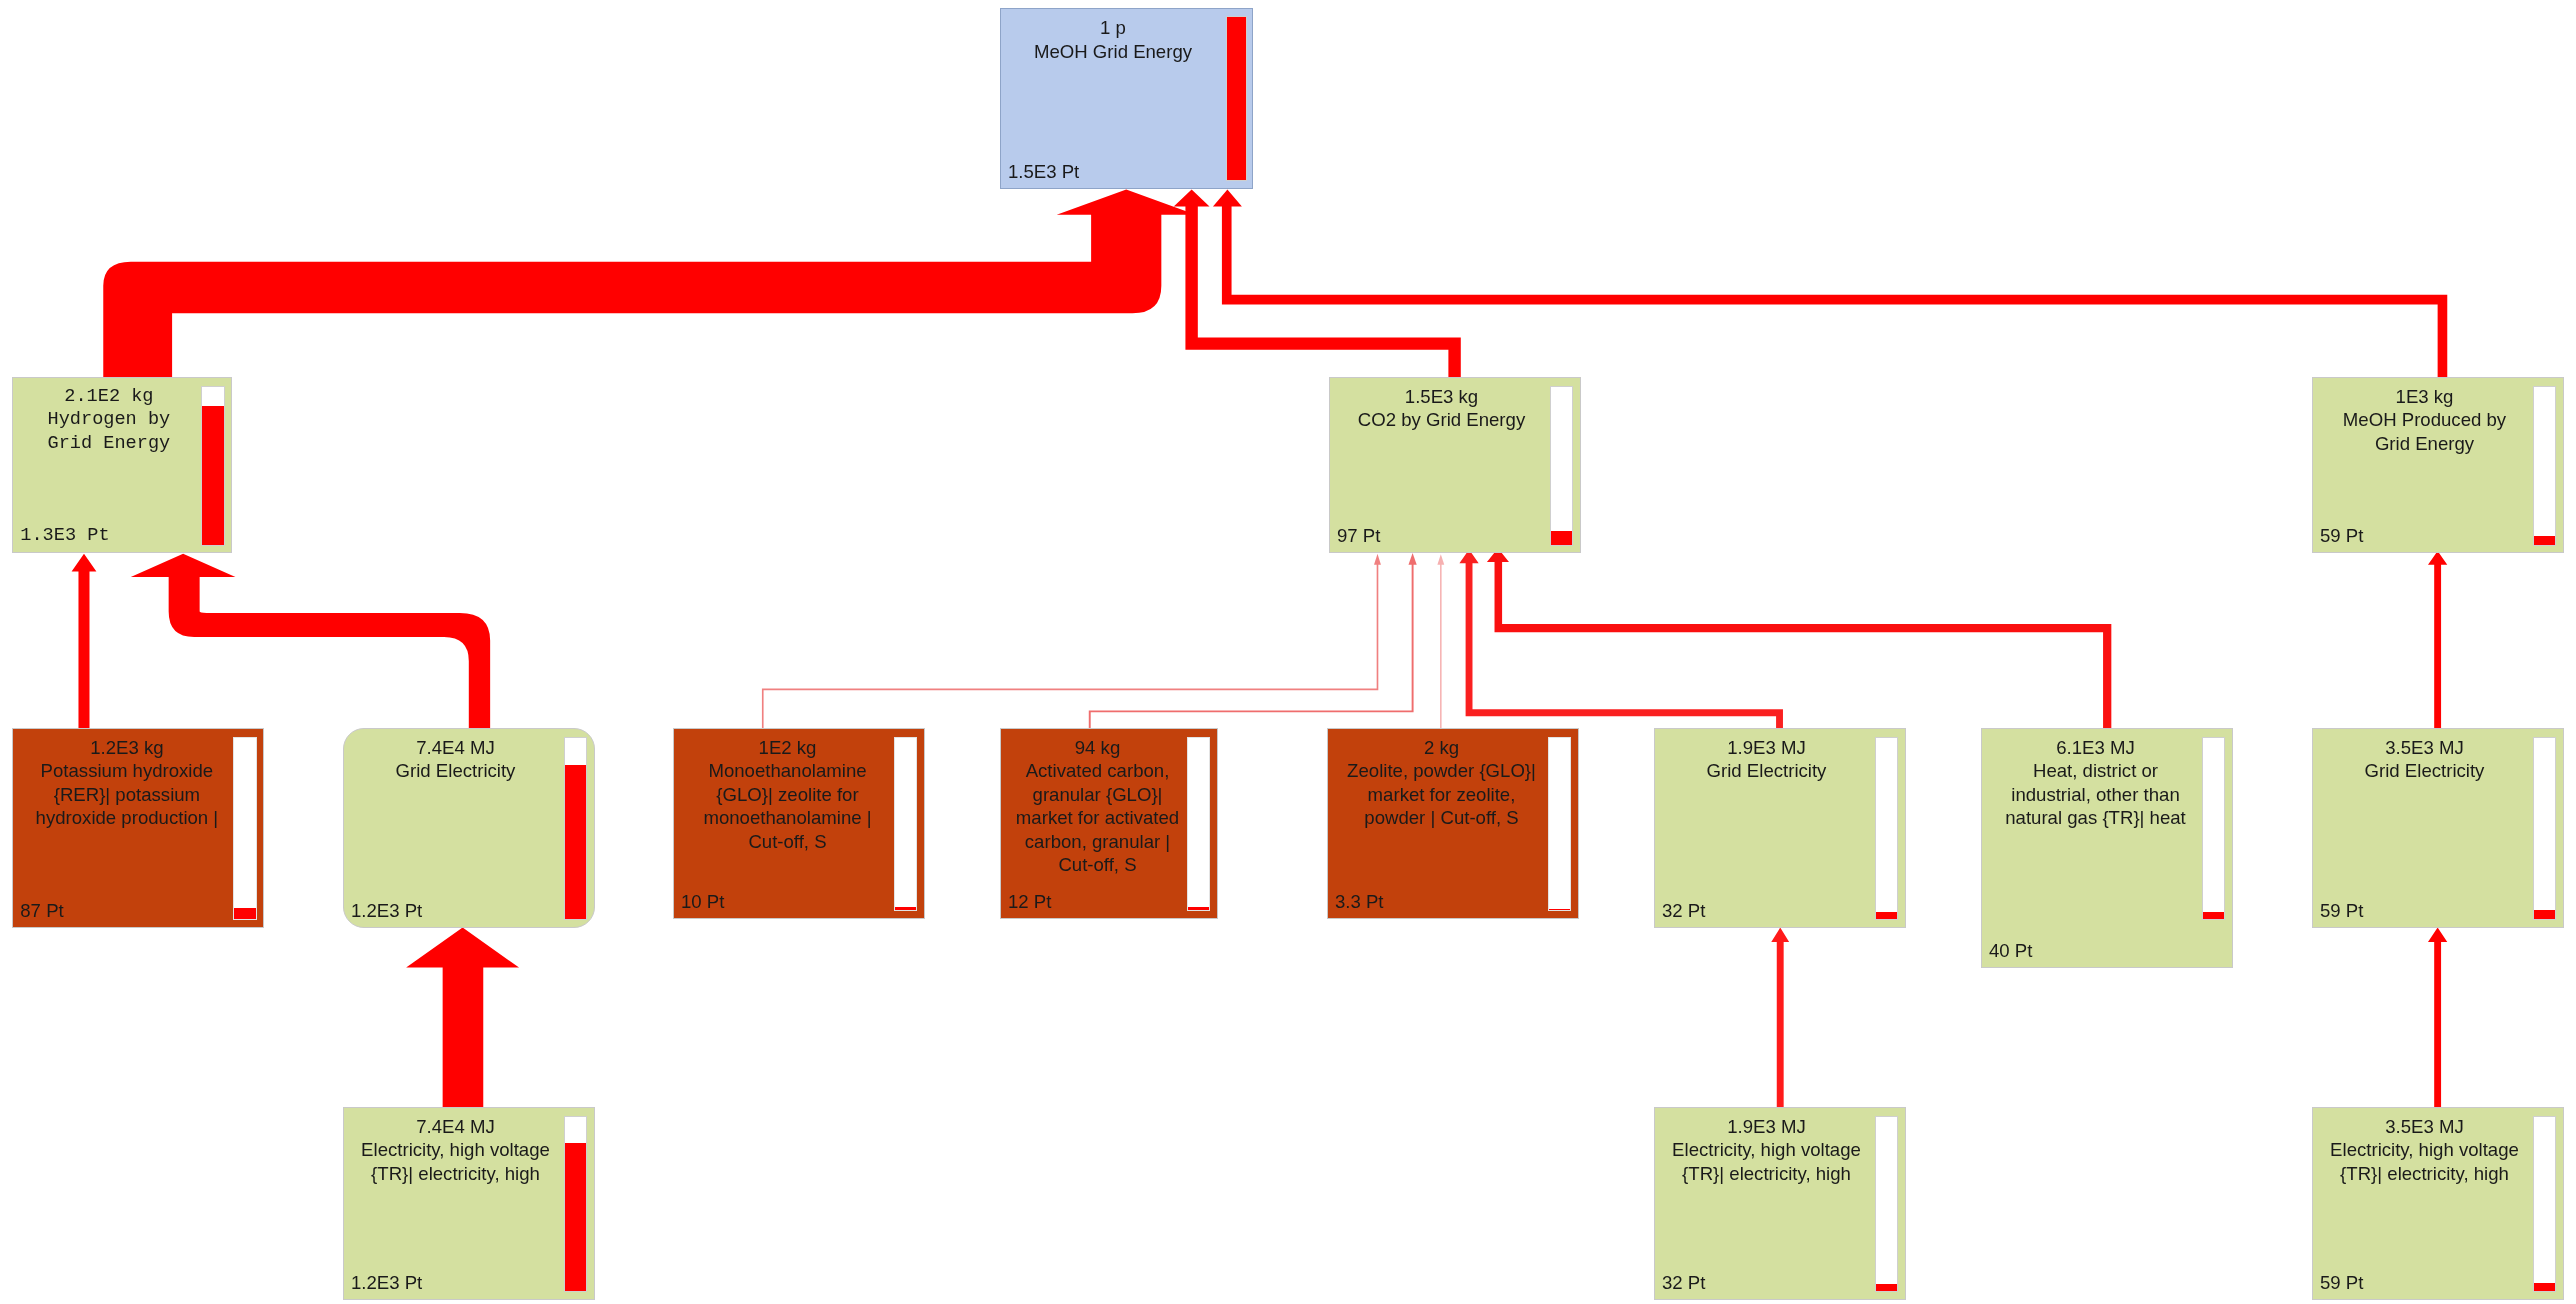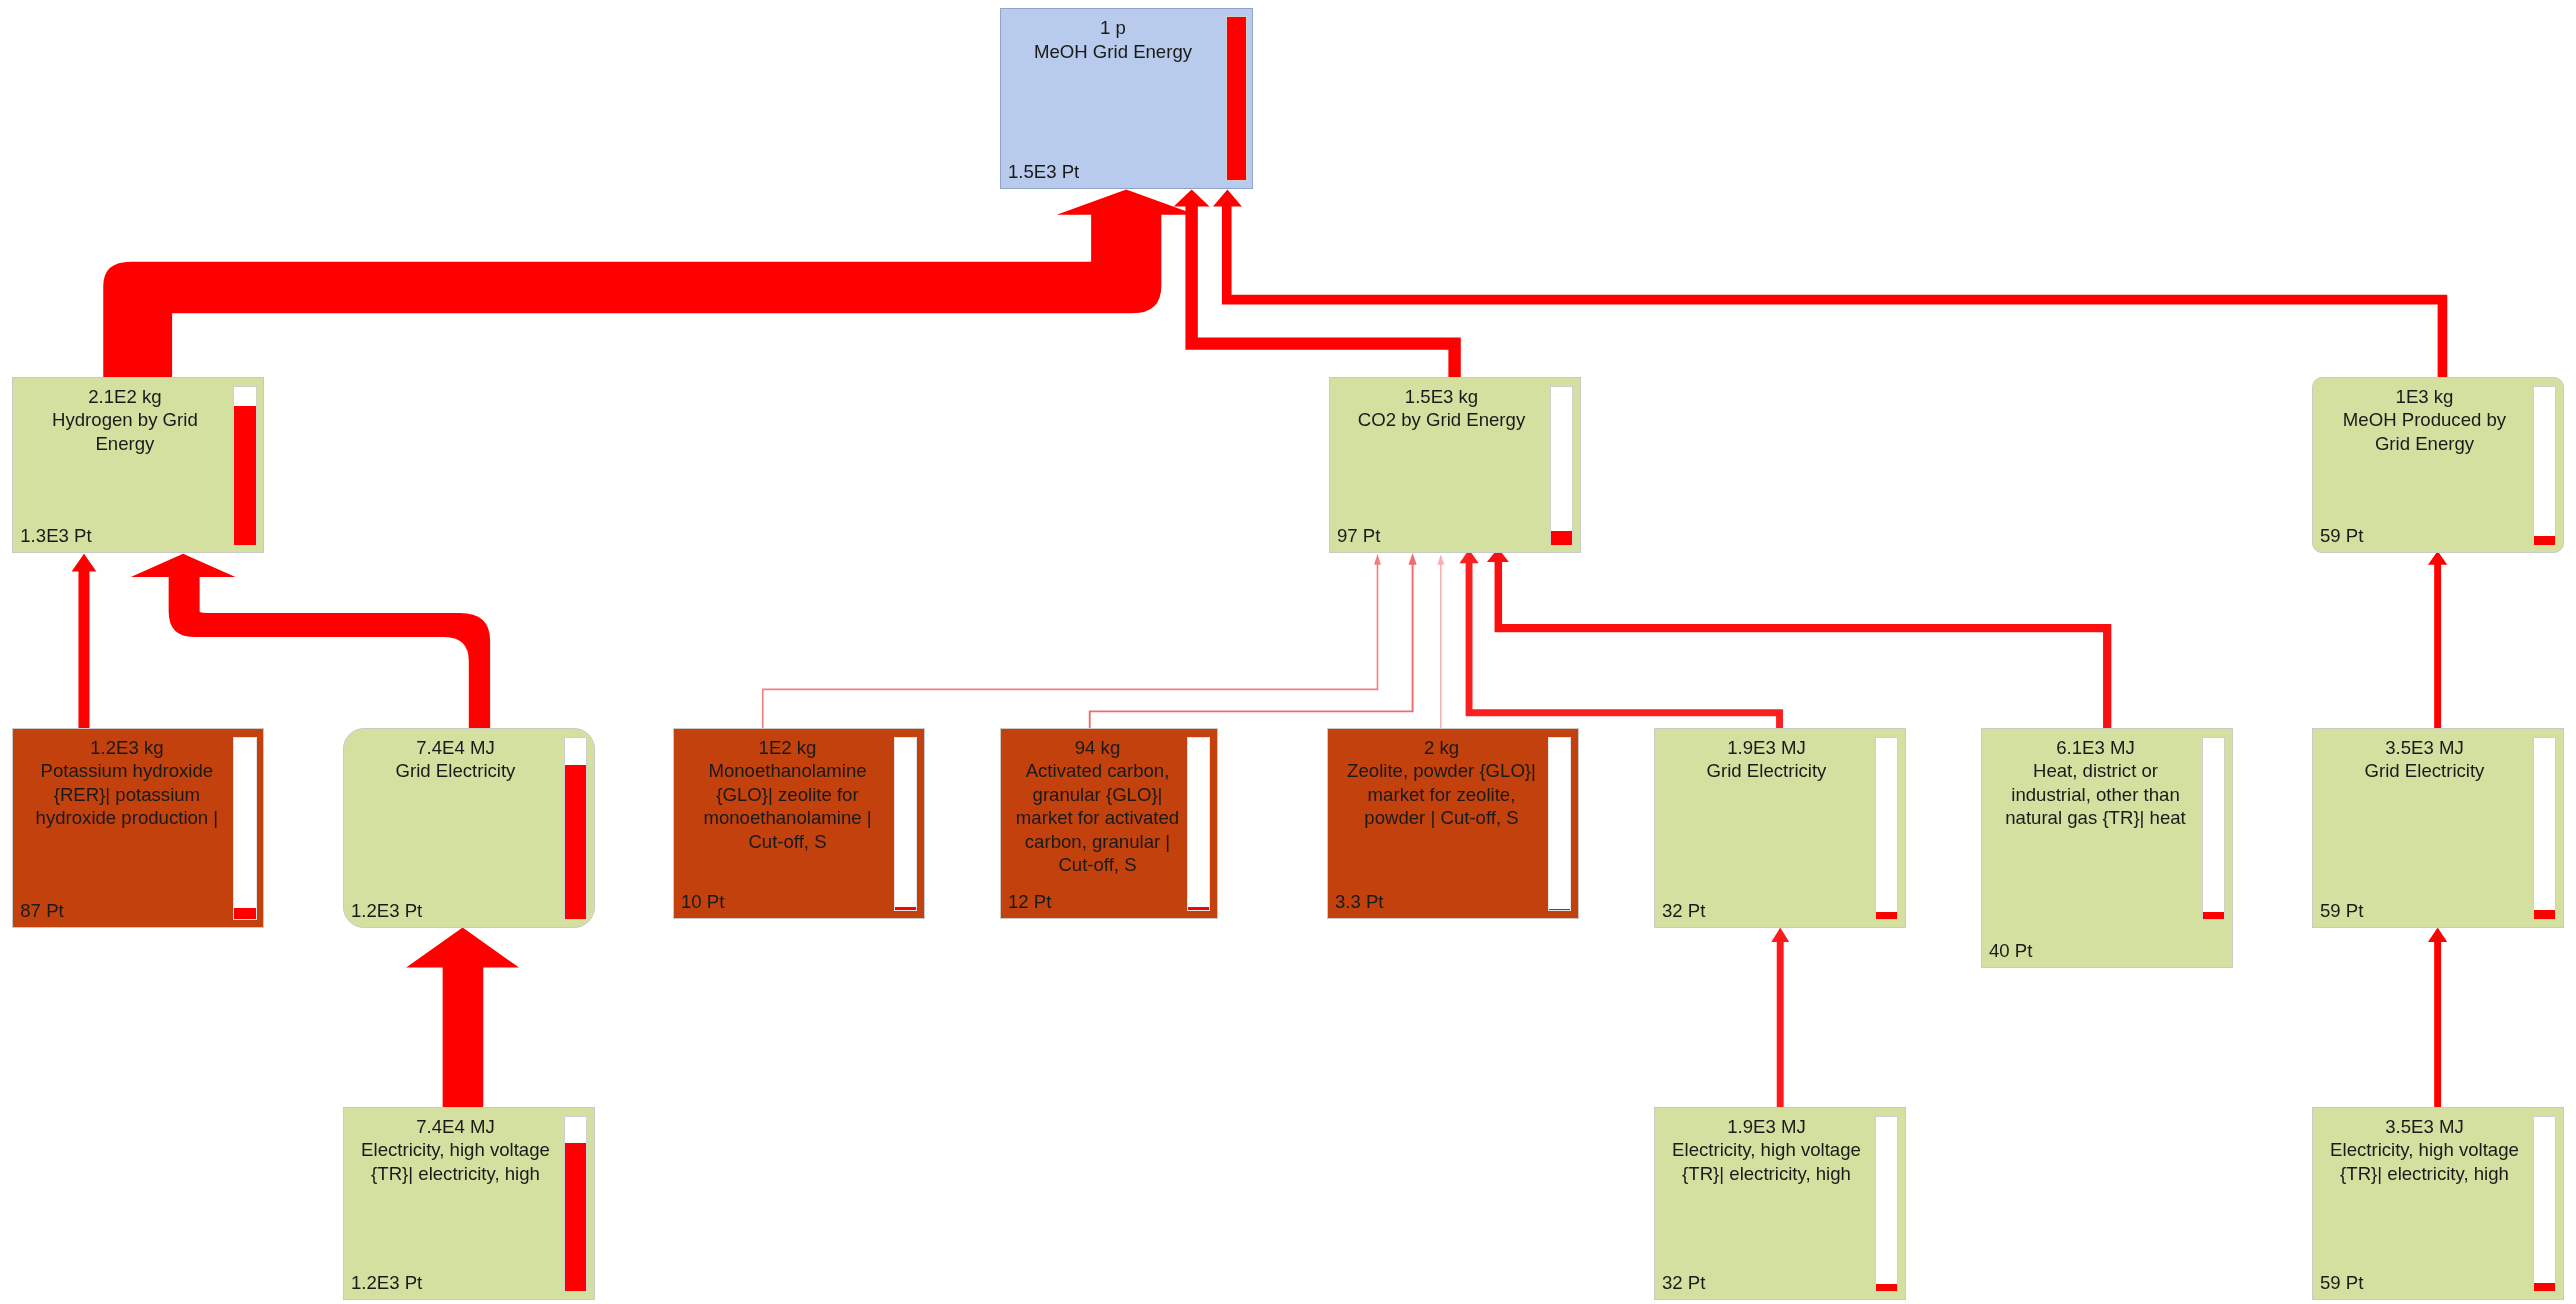--- a/index.html
+++ b/index.html
@@ -231,39 +231,39 @@
 
   <div class="node root" style="left:1000px;top:8.3px;width:253px;height:181px;">
     <div class="amount"><span>1 p</span>
 <span>MeOH Grid Energy</span></div>
     <div class="score">1.5E3 Pt</div>
     <div class="gauge" style="height:165px;right:5.5px;top:6.9px;width:20.7px;">
       <div class="fill" style="height:100%;"></div>
     </div>
   </div>
 
-  <div class="node process" style="left:12.4px;top:377px;width:252px;height:176px;">
+  <div class="node process" style="left:12.4px;top:377px;width:220px;height:176px;font-family:Liberation Mono, monospace;">
     <div class="amount"><span>2.1E2 kg</span>
 <span>Hydrogen by Grid Energy</span></div>
     <div class="score">1.3E3 Pt</div>
     <div class="gauge" style="height:160px;">
       <div class="fill" style="height:88%;"></div>
     </div>
   </div>
 
   <div class="node process" style="left:1329px;top:377px;width:252px;height:176px;padding-left:48px;">
     <div class="amount"><span>1.5E3 kg</span>
 <span>CO2 by Grid Energy</span></div>
     <div class="score">97 Pt</div>
     <div class="gauge" style="height:160px;">
       <div class="fill" style="height:9%;"></div>
     </div>
   </div>
 
-  <div class="node process" style="left:2312px;top:377px;width:252px;height:176px;border-radius:10px;">
+  <div class="node process" style="left:2312px;top:377px;width:252px;height:176px;">
     <div class="amount"><span>1E3 kg</span>
 <span>MeOH Produced by Grid Energy</span></div>
     <div class="score">59 Pt</div>
     <div class="gauge" style="height:160px;">
       <div class="fill" style="height:6%;"></div>
     </div>
   </div>
 
   <div class="node market" style="left:12.4px;top:728px;width:252px;height:200px;">
     <div class="amount" style="right:36px;"><span>1.2E3 kg</span>

